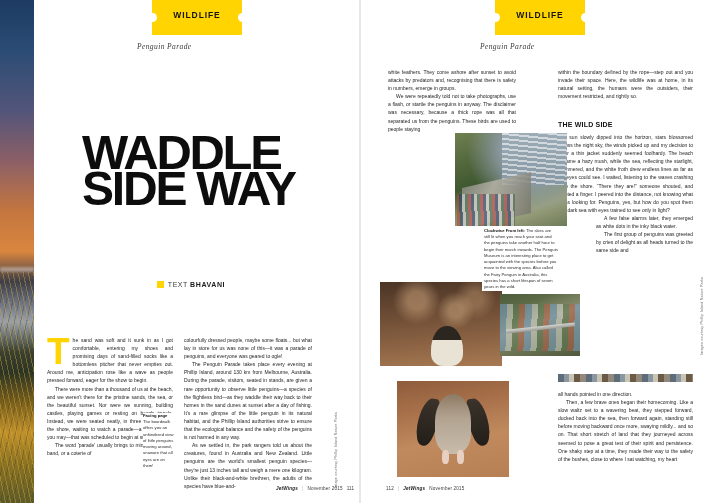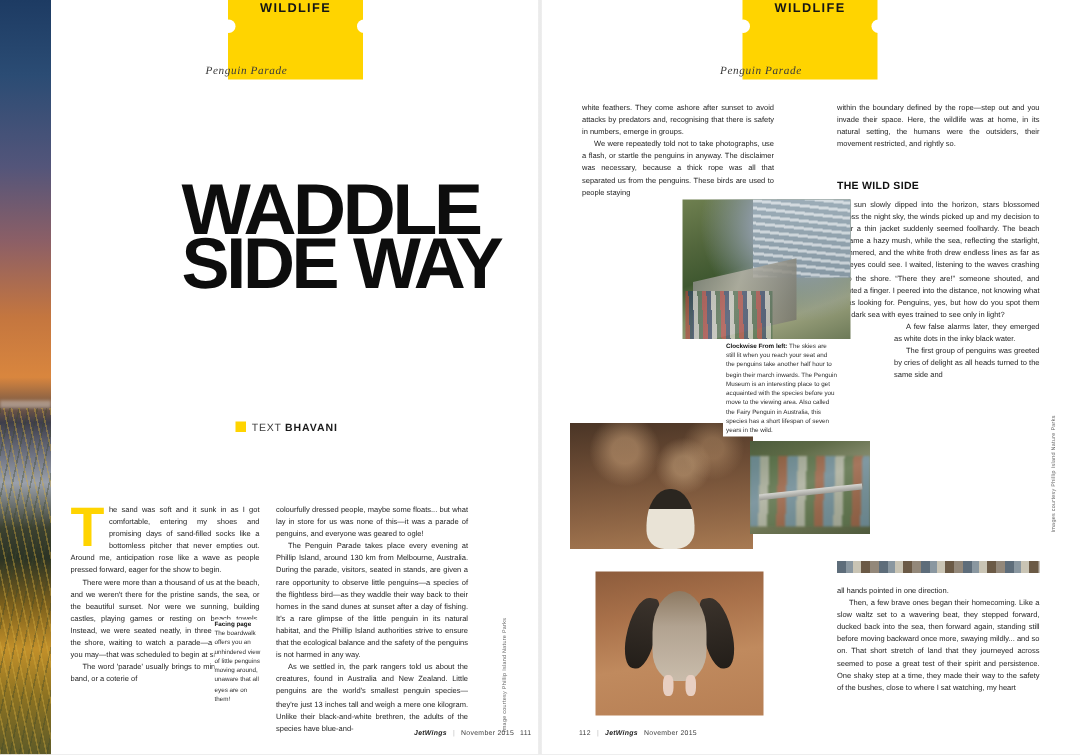--- a/index.html
+++ b/index.html
@@ -60,24 +60,24 @@
   }
   .edge-photo .horizon {
     position:absolute; left:0; top:53%; width:100%; height:5px;
     background: rgba(255,255,255,.35);
     filter: blur(1px);
   }
 
   
   .ticket {
     position: absolute; top: 0;
-    width: 90px; height: 53px;
+    width: 90px; height: 35px;
     background: #FFD400;
     z-index: 12;
-    display: flex; align-items: flex-start; justify-content: center;
+    display: flex; align-items: center; justify-content: center;
     padding-bottom: 6px;
   }
   .ticket .notch-l, .ticket .notch-r {
     position: absolute; top: 13px;
     width: 9px; height: 9px;
     background: #ffffff;
     border-radius: 50%;
   }
   .ticket .notch-l { left: -4.5px; }
   .ticket .notch-r { right: -4.5px; }
@@ -92,23 +92,22 @@
     font-style: italic;
     font-size: 7.5px;
     letter-spacing: .4px;
     color: #3a3a3a;
     z-index: 12;
   }
 
   
   .headline {
     position: absolute;
-    left: 82px; top: 122px;
+    left: 82px; top: 134px;
     width: 262px;
-    margin-left: 39px;
   }
   .headline .line {
     font-family: "Liberation Sans", sans-serif;
     font-weight: bold;
     color: #0d0d0d;
     line-height: .80;
     letter-spacing: -2.2px;
     white-space: nowrap;
   }
   .headline .l1 { font-size: 48px; transform: scaleX(1.02); transform-origin: left; }

